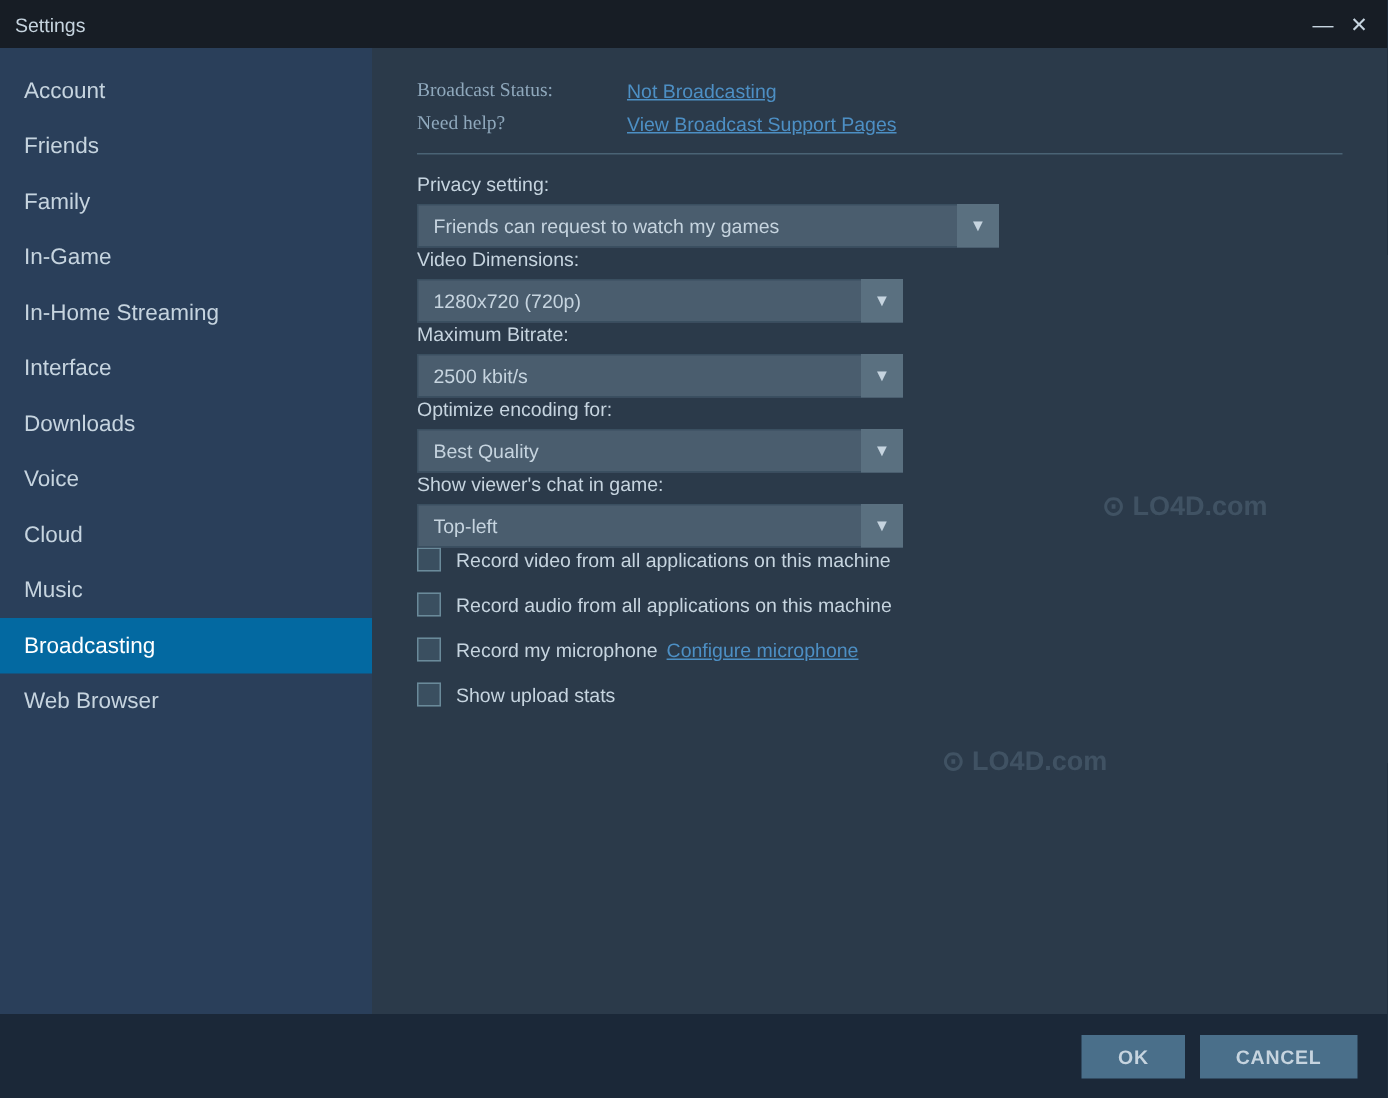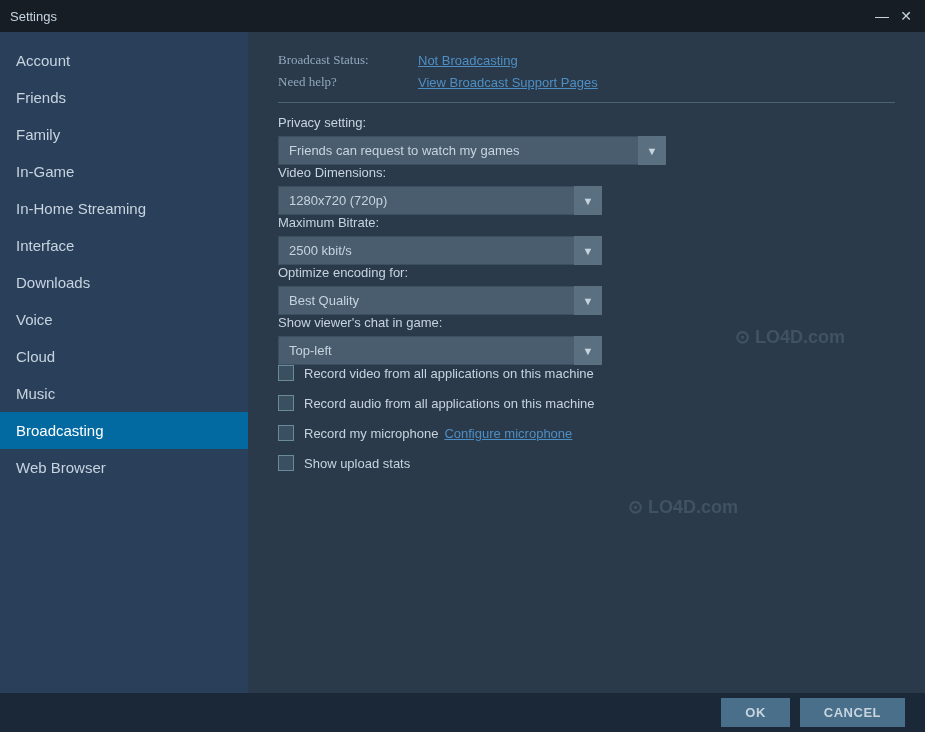--- a/index.html
+++ b/index.html
@@ -171,21 +171,21 @@
     }
 
     .checkbox-link {
       color: #4d8fc4;
       text-decoration: underline;
       cursor: pointer;
       margin-left: 6px;
     }
 
     .bottom-bar {
-      height: 39px;
+      height: 56px;
       background: #1b2838;
       display: flex;
       align-items: center;
       justify-content: flex-end;
       padding: 0 20px;
       gap: 10px;
       flex-shrink: 0;
     }
 
     .btn {

